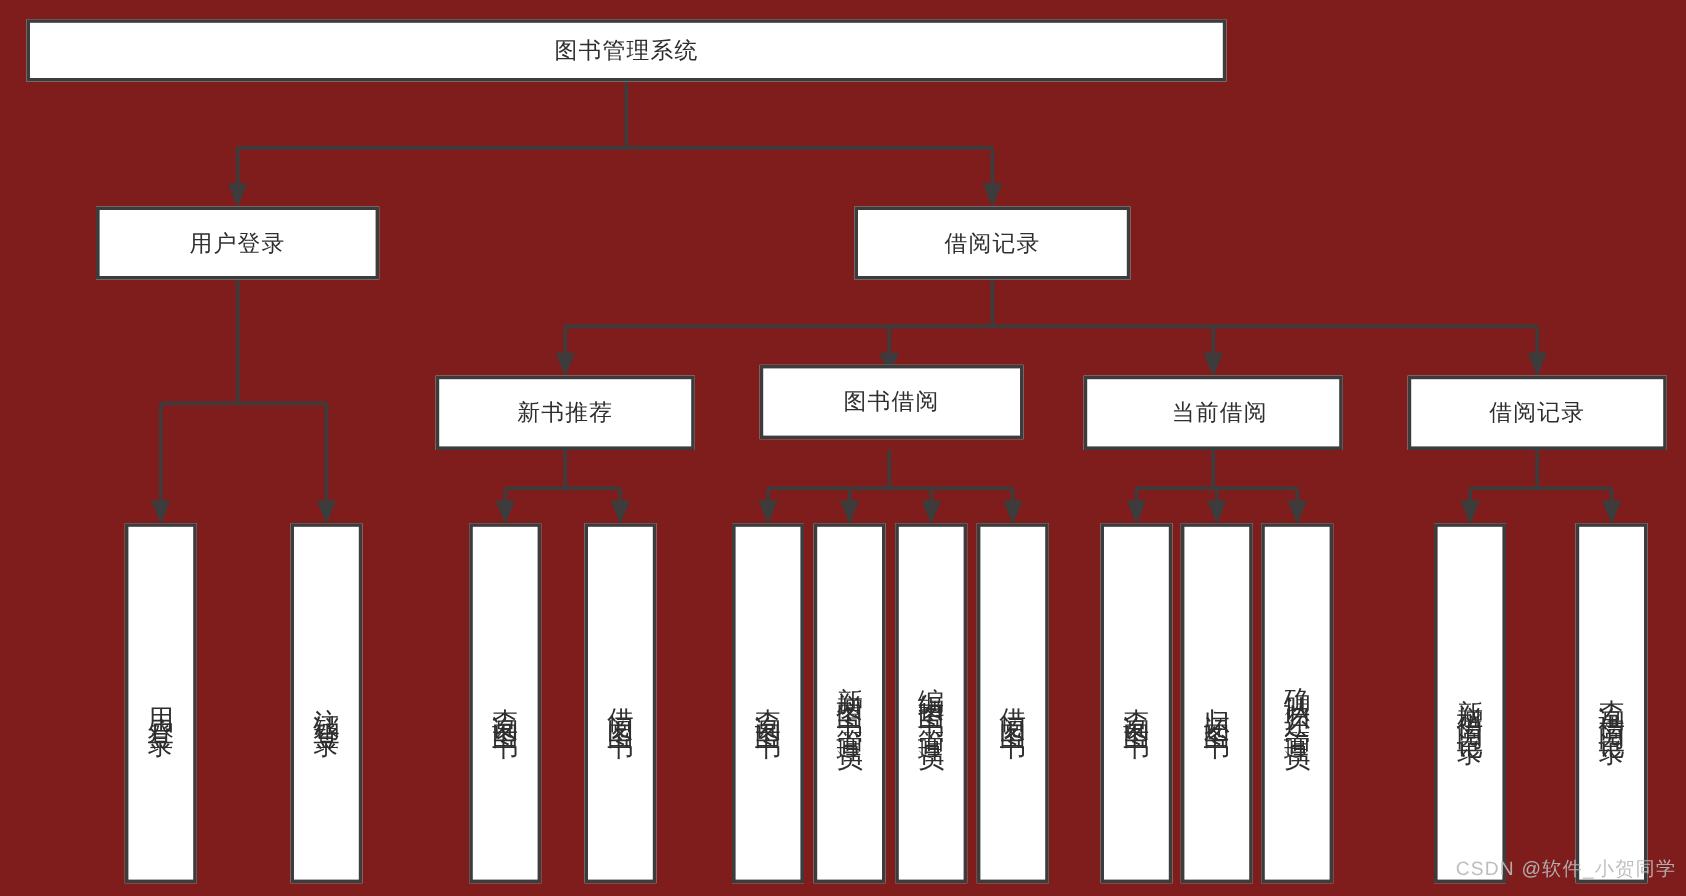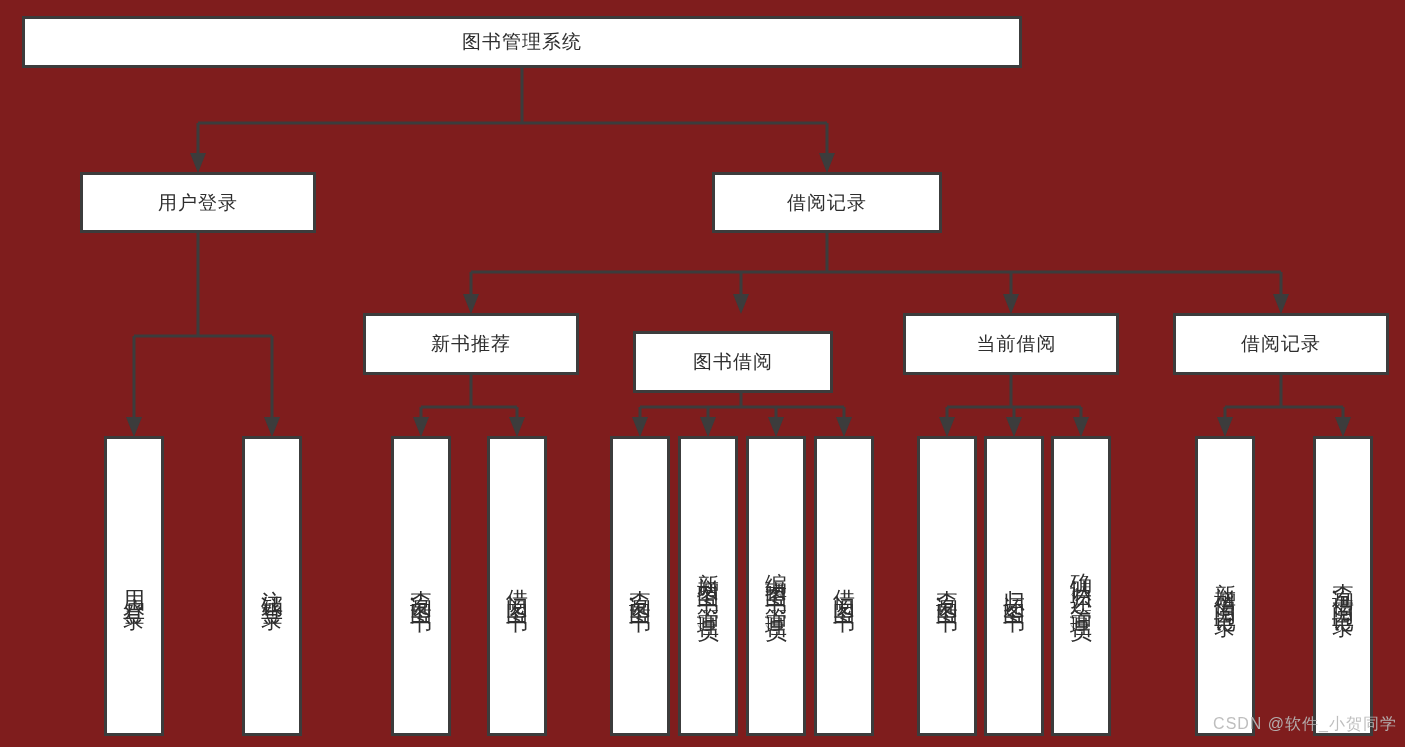--- a/index.html
+++ b/index.html
@@ -85,21 +85,21 @@
       <polygon points="1335,417 1351,417 1343,437"></polygon>
     </g>
   </svg>
 
   <div class="box h" style="left:22px; top:16px; width:1000px; height:52px;">图书管理系统</div>
 
   <div class="box h" style="left:80px; top:172px; width:236px; height:61px;">用户登录</div>
   <div class="box h" style="left:712px; top:172px; width:230px; height:61px;">借阅记录</div>
 
   <div class="box h" style="left:363px; top:313px; width:216px; height:62px;">新书推荐</div>
-  <div class="box h" style="left:633px; top:331px; width:200px; height:62px;">图书借阅</div>
+  <div class="box h" style="left:633px; top:304px; width:220px; height:62px;">图书借阅</div>
   <div class="box h" style="left:903px; top:313px; width:216px; height:62px;padding-left:11px;">当前借阅</div>
   <div class="box h" style="left:1173px; top:313px; width:216px; height:62px;text-align:right;">借阅记录</div>
 
   <div class="box v" style="left:104px; top:436px; width:60px; height:300px;">用户登录</div>
   <div class="box v" style="left:242px; top:436px; width:60px; height:300px;">注销登录</div>
 
   <div class="box v" style="left:391px; top:436px; width:60px; height:300px;">查询图书</div>
   <div class="box v" style="left:487px; top:436px; width:60px; height:300px;">借阅图书</div>
 
   <div class="box v" style="left:610px; top:436px; width:60px; height:300px;">查询图书</div>

